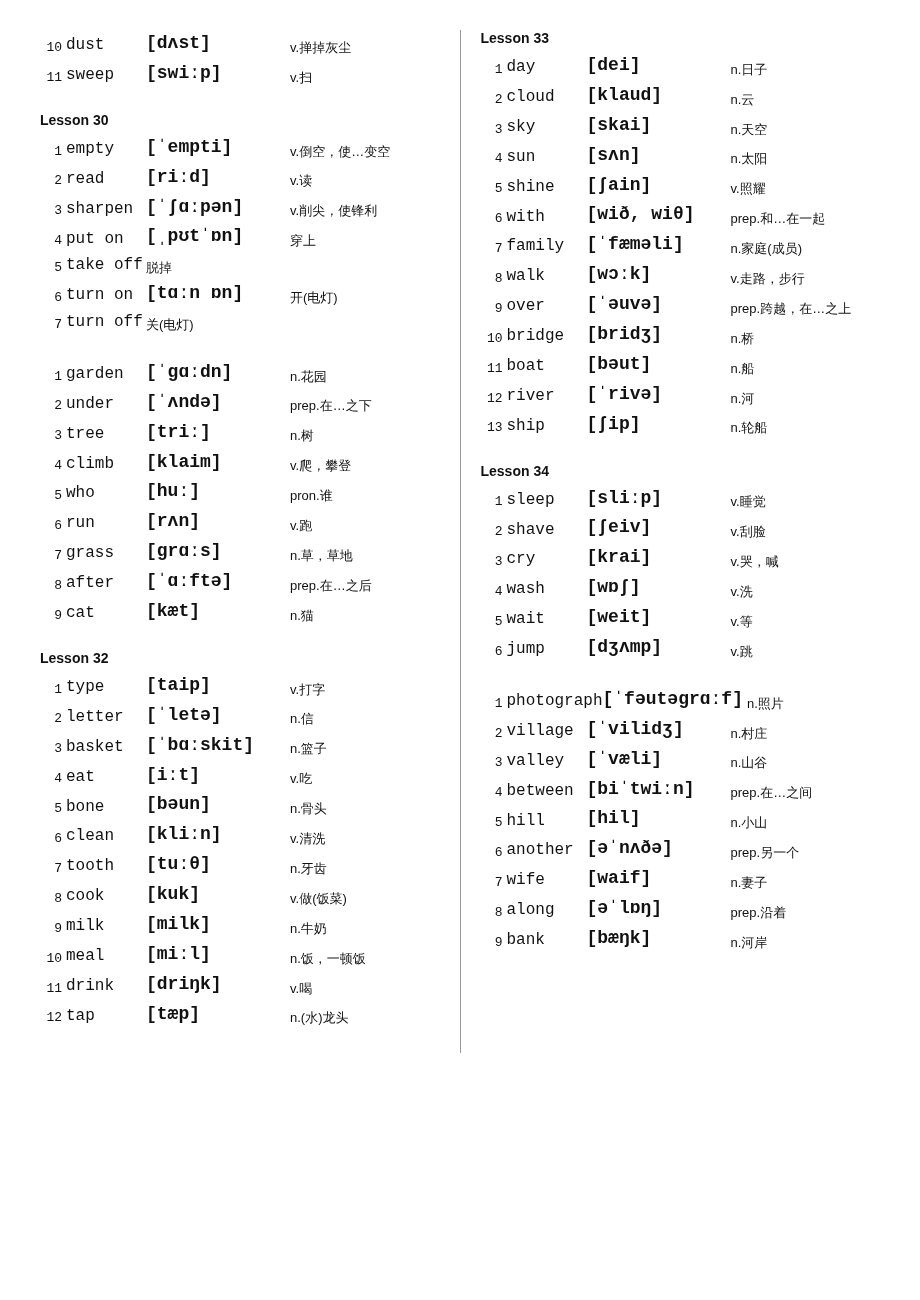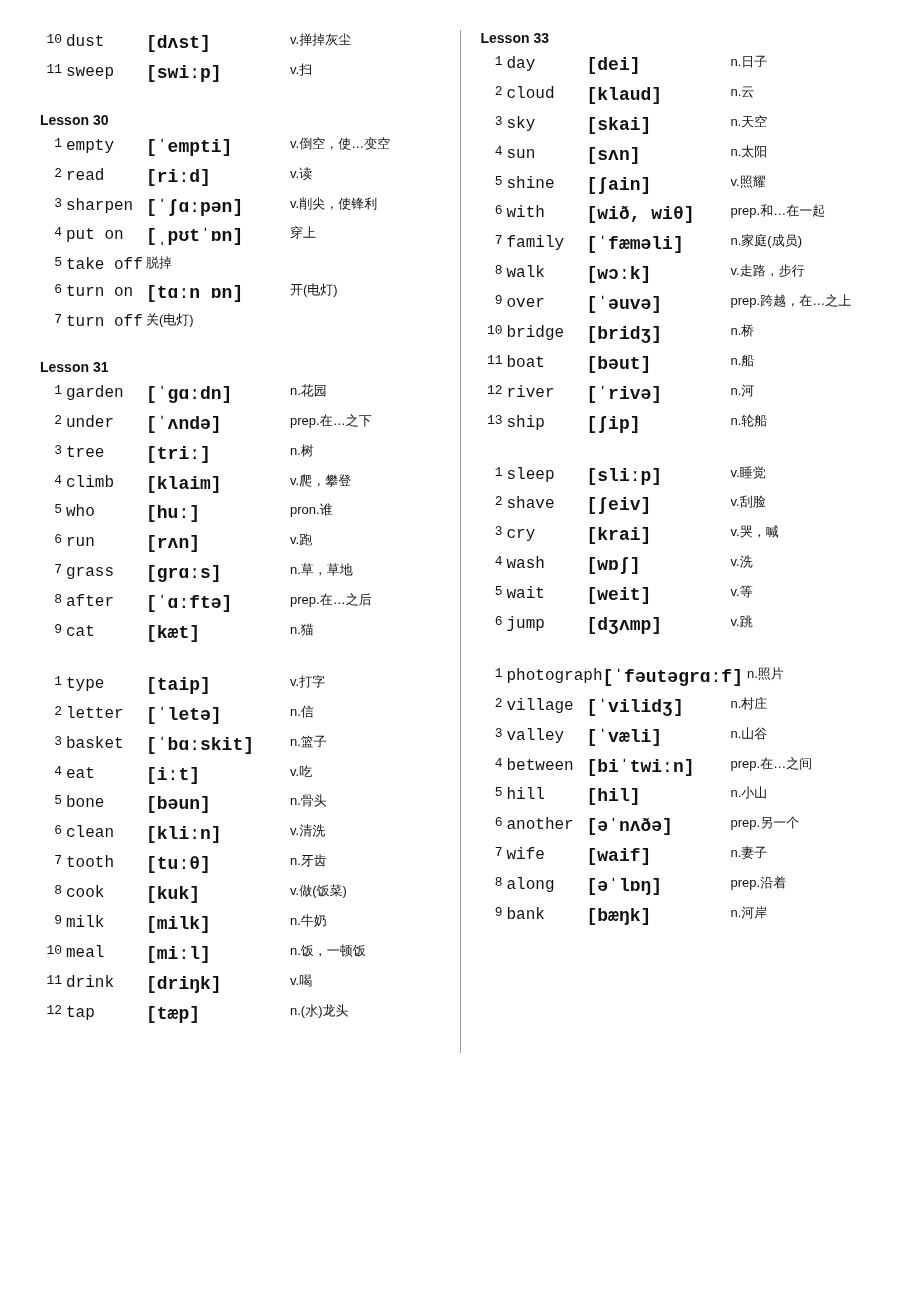--- a/index.html
+++ b/index.html
@@ -30,21 +30,21 @@
       margin-bottom: 24px;
     }
     .lesson-title {
       font-weight: bold;
       font-size: 14px;
       margin-bottom: 6px;
       font-family: Arial, sans-serif;
     }
     .vocab-item {
       display: flex;
-      align-items: flex-start;
+      align-items: flex-end;
       margin-bottom: 2px;
       line-height: 1.55;
       white-space: nowrap;
     }
     .item-num {
       min-width: 22px;
       text-align: right;
       margin-right: 4px;
       font-size: 13px;
     }
@@ -122,21 +122,20 @@
           <span class="item-phonetic phonetic-bracket">[tɑːn ɒn]</span>
           <span class="item-def">开(电灯)</span>
         </div>
         <div class="vocab-item">
           <span class="item-num">7</span>
           <span class="item-word">turn off</span>
           <span class="item-def">关(电灯)</span>
         </div>
       </div>
       <div class="lesson-section">
-        <div class="lesson-title">Lesson  31</div>
         <div class="vocab-item">
           <span class="item-num">1</span>
           <span class="item-word">garden</span>
           <span class="item-phonetic phonetic-bracket">[ˈɡɑːdn]</span>
           <span class="item-def">n.花园</span>
         </div>
         <div class="vocab-item">
           <span class="item-num">2</span>
           <span class="item-word">under</span>
           <span class="item-phonetic phonetic-bracket">[ˈʌndə]</span>
@@ -179,20 +178,21 @@
           <span class="item-def">prep.在…之后</span>
         </div>
         <div class="vocab-item">
           <span class="item-num">9</span>
           <span class="item-word">cat</span>
           <span class="item-phonetic phonetic-bracket">[kæt]</span>
           <span class="item-def">n.猫</span>
         </div>
       </div>
       <div class="lesson-section">
+        <div class="lesson-title">Lesson  32</div>
         <div class="vocab-item">
           <span class="item-num">1</span>
           <span class="item-word">type</span>
           <span class="item-phonetic phonetic-bracket">[taip]</span>
           <span class="item-def">v.打字</span>
         </div>
         <div class="vocab-item">
           <span class="item-num">2</span>
           <span class="item-word">letter</span>
           <span class="item-phonetic phonetic-bracket">[ˈletə]</span>
@@ -336,20 +336,21 @@
           <span class="item-def">n.河</span>
         </div>
         <div class="vocab-item">
           <span class="item-num">13</span>
           <span class="item-word">ship</span>
           <span class="item-phonetic phonetic-bracket">[ʃip]</span>
           <span class="item-def">n.轮船</span>
         </div>
       </div>
       <div class="lesson-section">
+        <div class="lesson-title">Lesson  34</div>
         <div class="vocab-item">
           <span class="item-num">1</span>
           <span class="item-word">sleep</span>
           <span class="item-phonetic phonetic-bracket">[sliːp]</span>
           <span class="item-def">v.睡觉</span>
         </div>
         <div class="vocab-item">
           <span class="item-num">2</span>
           <span class="item-word">shave</span>
           <span class="item-phonetic phonetic-bracket">[ʃeiv]</span>

